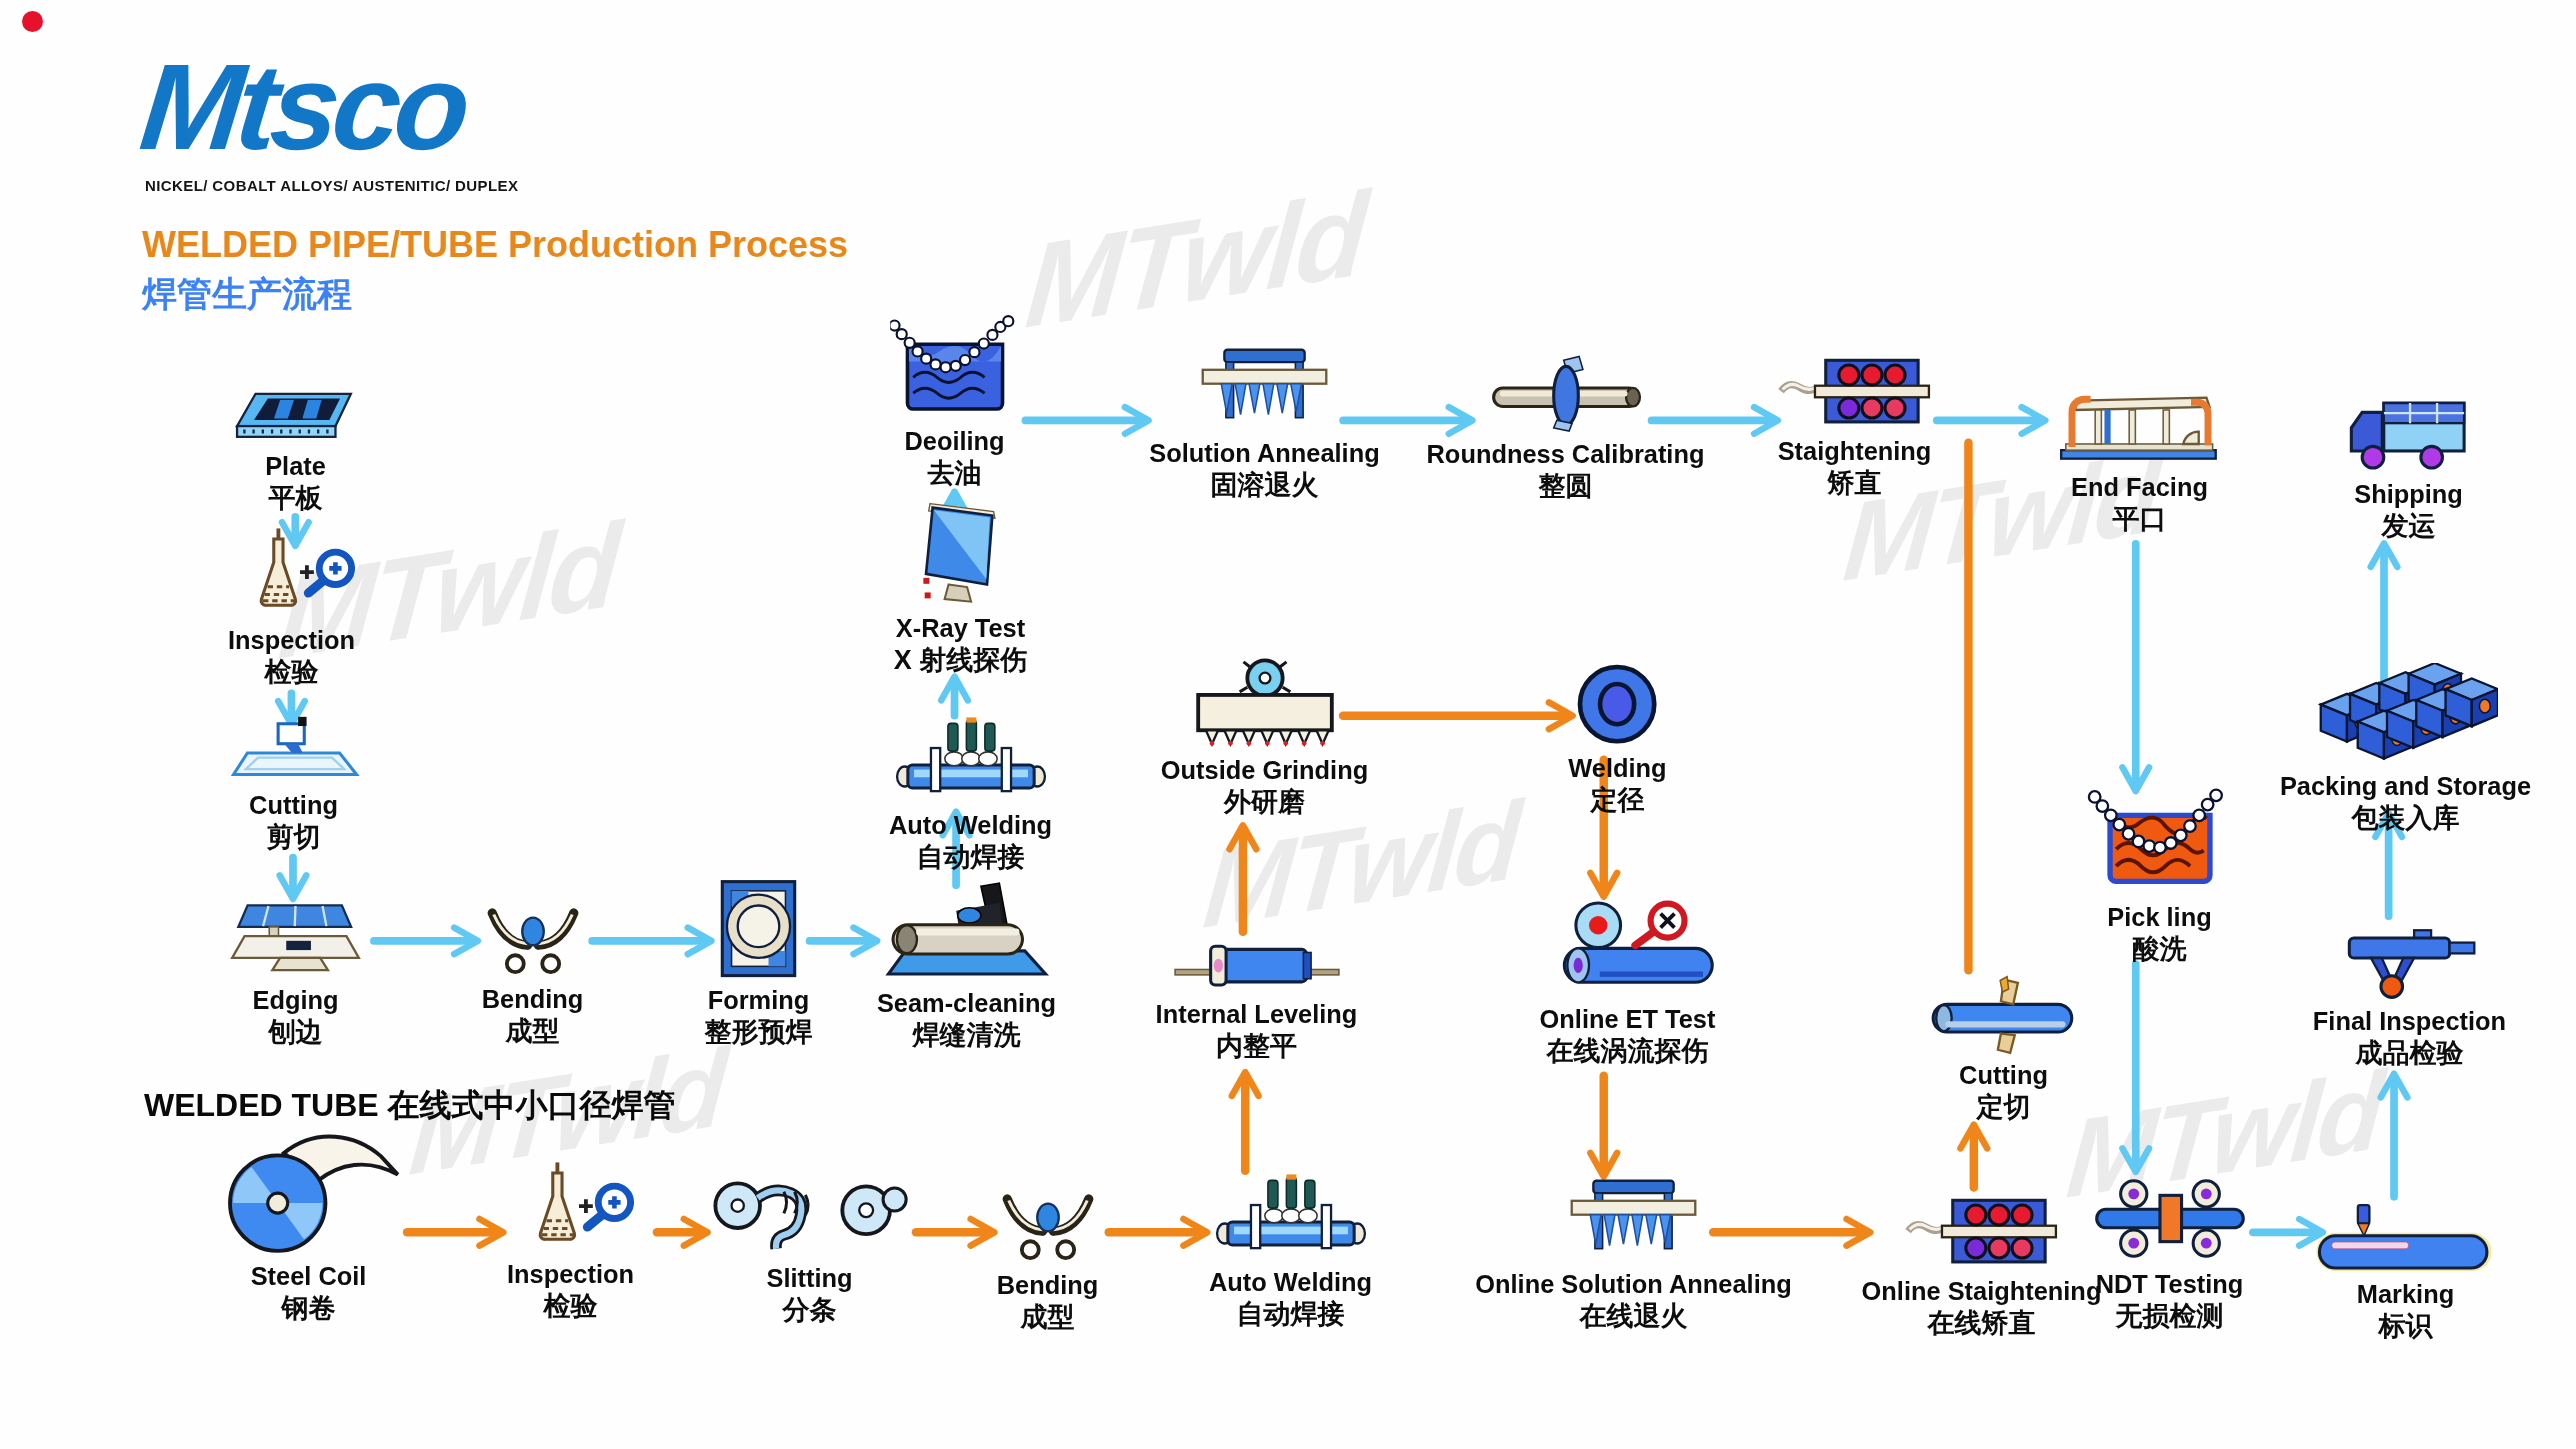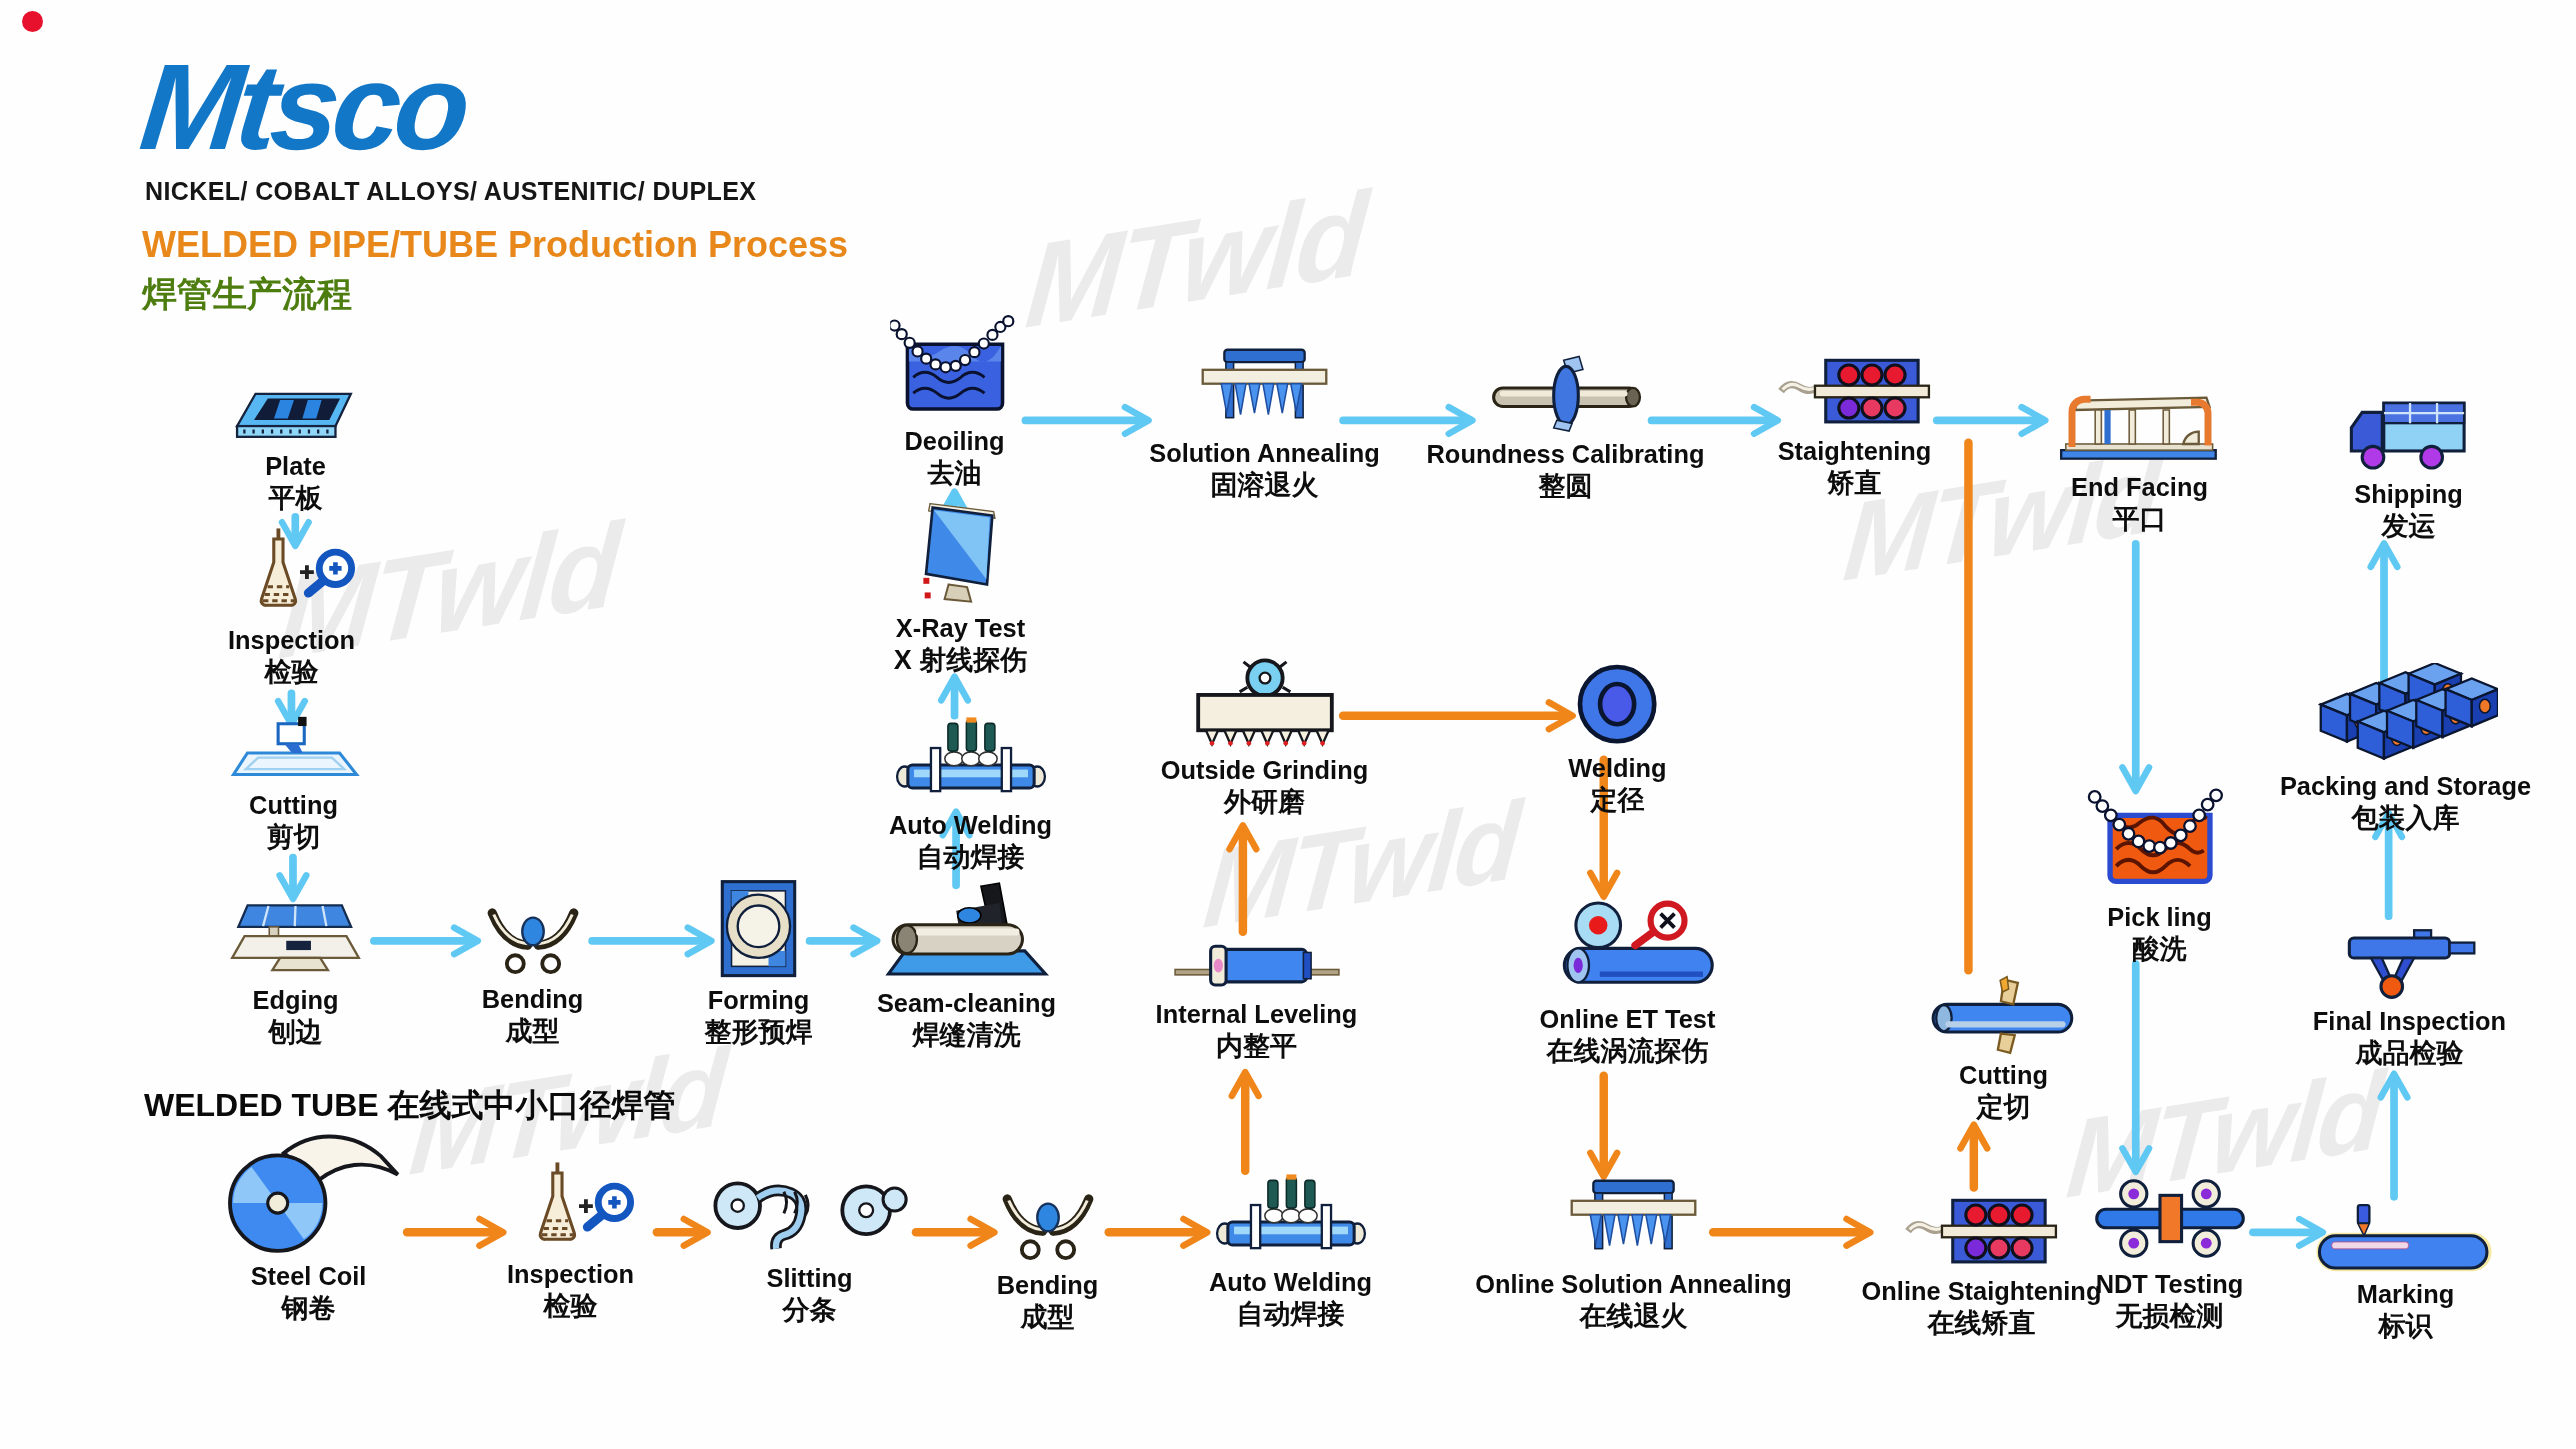--- a/index.html
+++ b/index.html
@@ -14,23 +14,23 @@
   .lo{stroke:#f0861a;stroke-width:11;stroke-linecap:round;}
   
   .node{position:absolute;width:355px;display:flex;flex-direction:column;align-items:center;z-index:3;}
   .node .icon{display:flex;justify-content:center;align-items:flex-end;}
   .node .en{margin-top:6.2px;font-size:25.4px;font-weight:700;color:#0d0d0d;white-space:nowrap;line-height:1.1;}
   .node .zh{margin-top:3.1px;font-size:27px;font-weight:700;color:#0d0d0d;white-space:nowrap;line-height:1.1;}
   
   #logo-dot{position:absolute;left:21.6px;top:10.8px;width:21.6px;height:21.6px;border-radius:50%;background:#e8112d;z-index:4;}
   #brand{position:absolute;left:142px;top:46px;z-index:4;color:#1377c8;font-weight:700;font-style:italic;
          font-size:122px;letter-spacing:-6.2px;transform:skewX(-6deg);line-height:1;}
-  #tagline{position:absolute;left:145px;top:177px;z-index:4;color:#161616;font-weight:700;font-size:25px;letter-spacing:0.4px;text-align:center;}
+  #tagline{position:absolute;left:145px;top:177px;z-index:4;color:#161616;font-weight:700;font-size:15px;letter-spacing:0.4px;text-align:center;}
   #title1{position:absolute;left:142px;top:224px;z-index:4;color:#e8871a;font-weight:700;font-size:36px;}
-  #title2{position:absolute;left:142px;top:271px;z-index:4;color:#4d7c0f;font-weight:700;font-size:35px;}
+  #title2{position:absolute;left:142px;top:271px;z-index:4;color:#3b82f6;font-weight:700;font-size:35px;}
   .section-h{position:absolute;z-index:4;color:#0a0a0a;font-weight:700;font-size:32px;white-space:nowrap;}
 </style>
 </head>
 <body>
 
 <div id="canvas">
 
   <div class="wm" style="left:1025px;top:193px;font-size:116px;">MTwld</div>
   <div class="wm" style="left:1843px;top:455px;font-size:108px;">MTwld</div>
   <div class="wm" style="left:278px;top:524px;font-size:116px;">MTwld</div>

